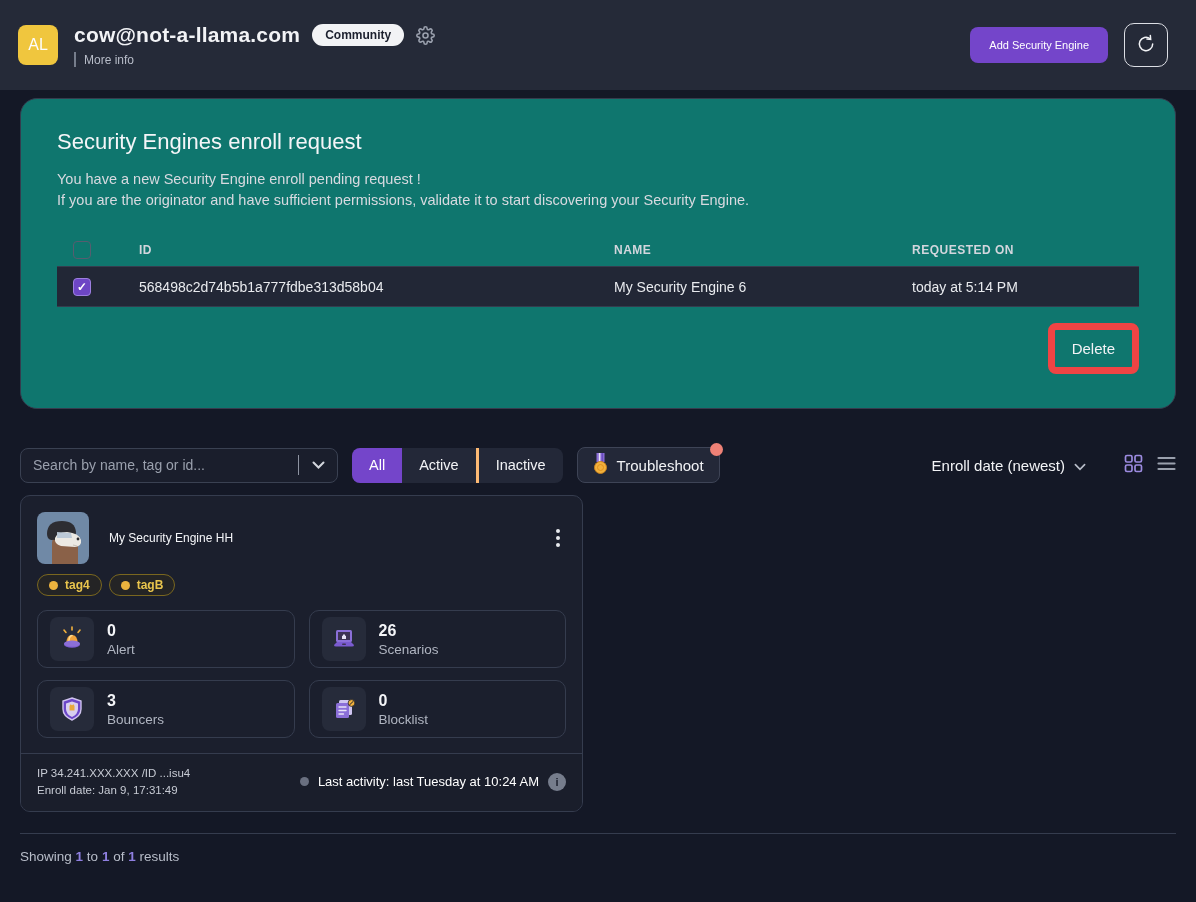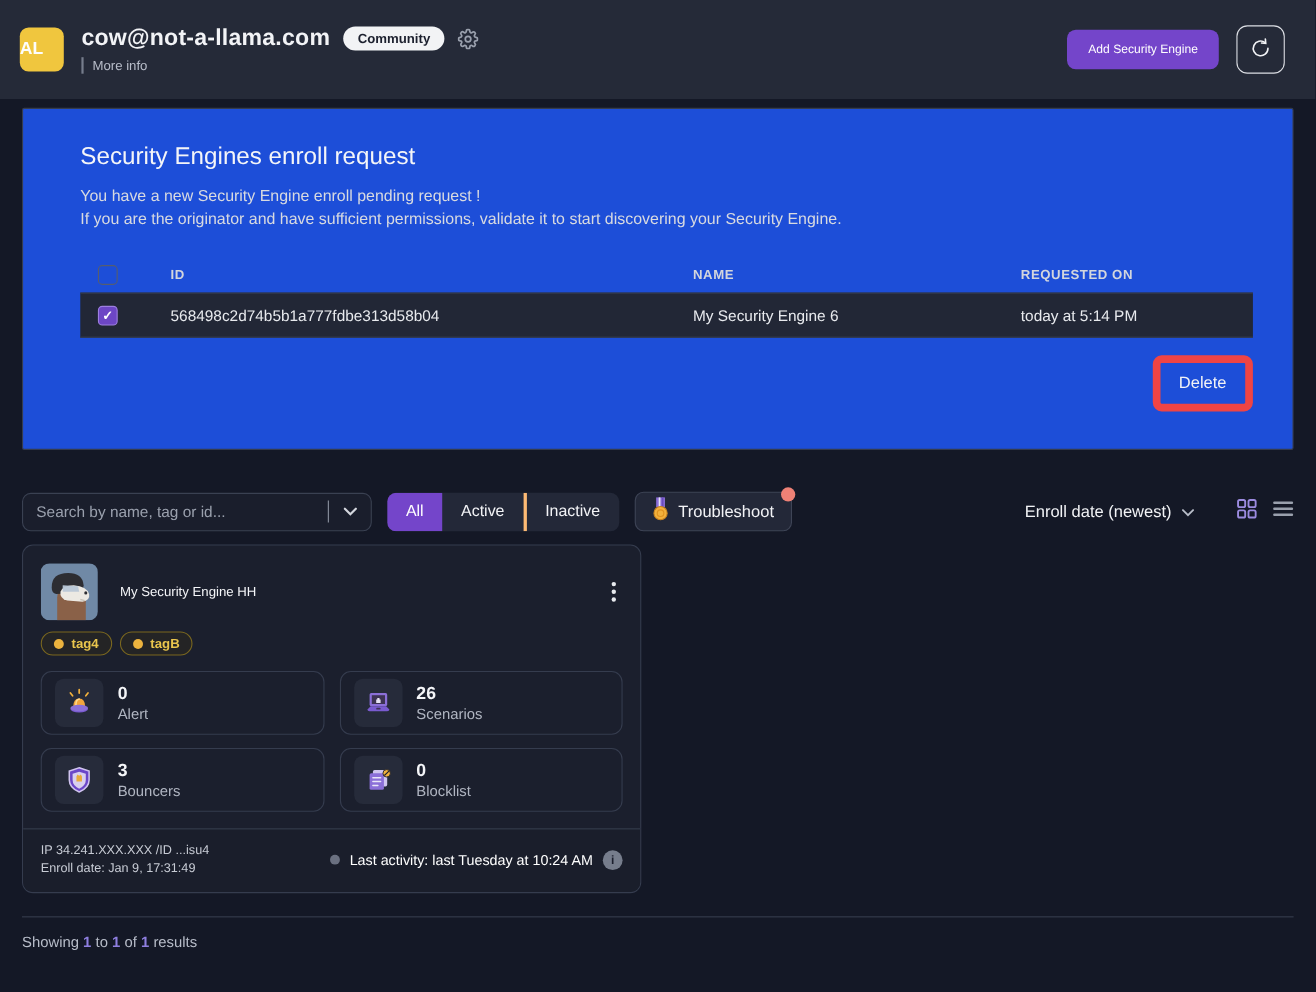--- a/index.html
+++ b/index.html
@@ -10,22 +10,22 @@
     color:#f2f3f6;
   }
   
   .header {
     height:90px; background:#252a38;
     display:flex; align-items:center;
     padding:0 28px 0 18px;
   }
   .avatar {
     width:40px; height:40px; border-radius:8px; background:#f0c63e;
-    display:flex; align-items:center; justify-content:flex-start;
-    color:#fdfdfd; font-size:16px; font-weight:bold; flex:0 0 auto;
+    display:flex; align-items:center; justify-content:center;
+    color:#fdfdfd; font-size:16px; font-weight:normal; flex:0 0 auto;
   }
   .header-titles { margin-left:16px; }
   .title-row { display:flex; align-items:center; gap:12px; }
   .account-title { font-size:21px; font-weight:bold; letter-spacing:0.2px; }
   .plan-badge {
     background:#f2f3f5; color:#1c202e; font-size:12px; font-weight:bold;
     padding:4px 13px; border-radius:999px;
   }
   .gear { color:#9aa0ad; display:flex; align-items:center; }
   .subtitle-row { margin-top:5px; display:flex; align-items:center; }
@@ -36,23 +36,23 @@
   .btn-primary {
     background:#7445ca; color:#fff; font-size:11px;
     padding:12px 19px; border-radius:8px;
   }
   .icon-btn {
     width:44px; height:44px; border-radius:10px; background:transparent;
     border:1.5px solid #dcdee4; display:flex; align-items:center; justify-content:center;
   }
   
   .enroll-card {
-    margin:8px 20px 0 20px; background:#1d4ed8;
-    border:1px solid #353c4e; border-radius:2px;
-    padding:30px 36px 34px 52px;
+    margin:8px 20px 0 20px; background:#0f766e;
+    border:1px solid #353c4e; border-radius:17px;
+    padding:30px 36px 34px 36px;
   }
   .enroll-title { font-size:22px; font-weight:500; color:#f4f5f8; }
   .enroll-desc { margin-top:14px; font-size:14.5px; line-height:1.45; color:#d8dae0; }
   .enroll-table { margin-top:22px; }
   .t-row {
     display:grid; grid-template-columns:82px 475px 298px 1fr; align-items:center;
   }
   .t-head { height:33px; }
   .t-head .th {
     font-size:12px; font-weight:bold; color:#d3d6dd; letter-spacing:0.5px;

